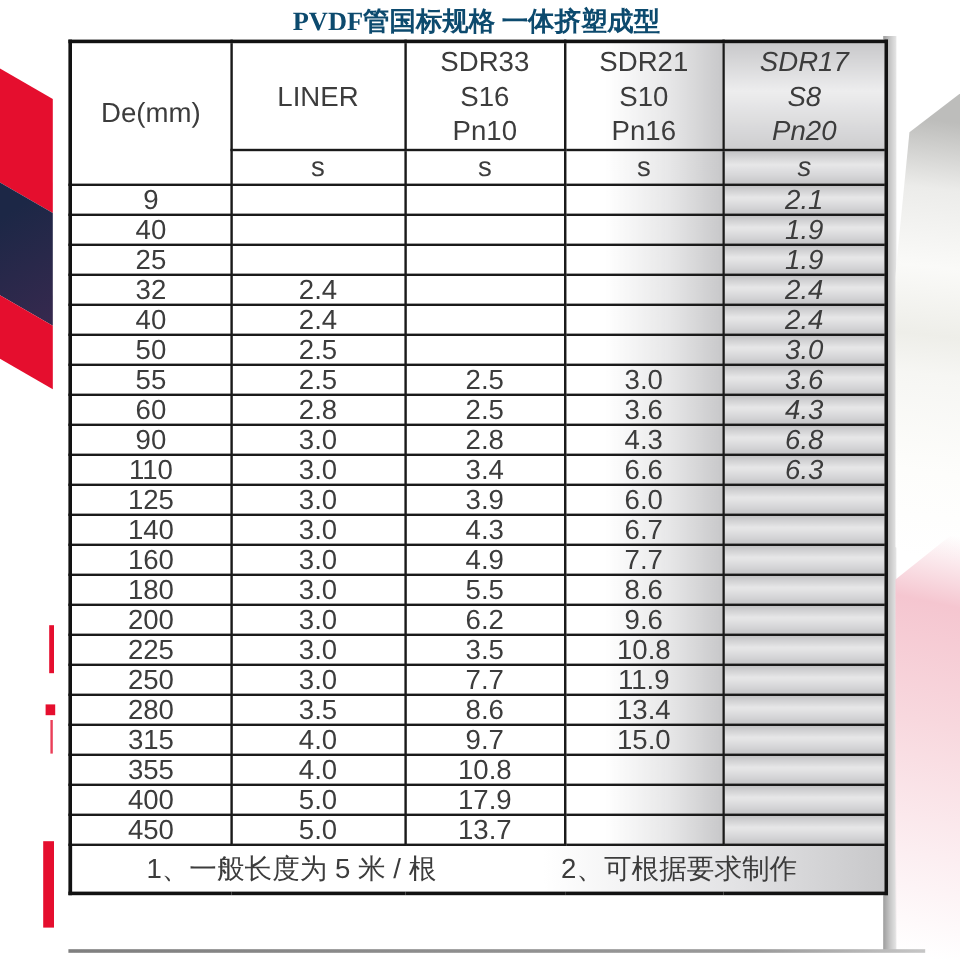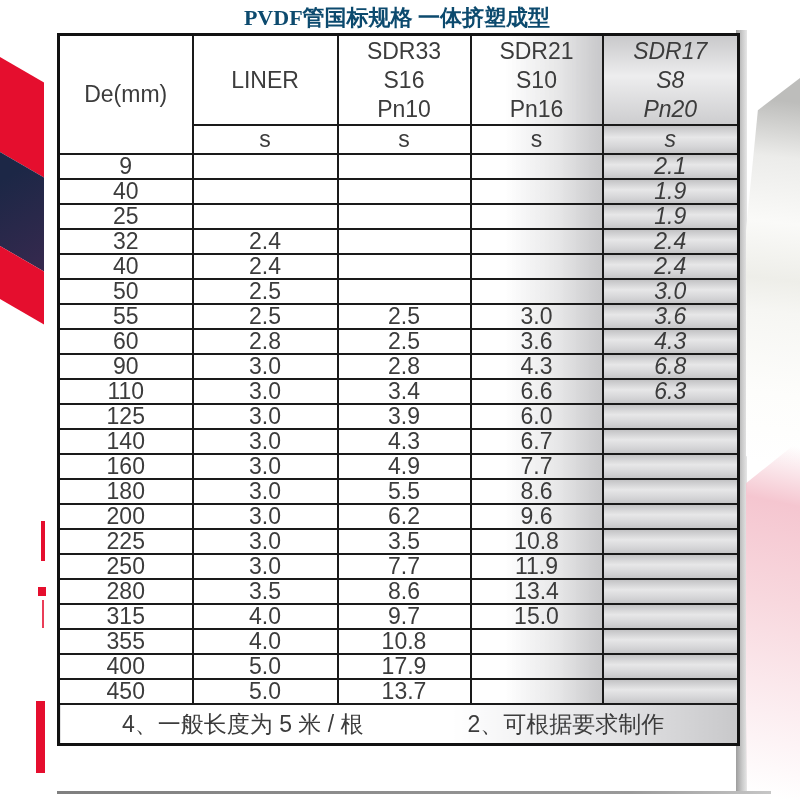--- a/index.html
+++ b/index.html
@@ -272,20 +272,20 @@
           <td class="c2">5.0</td>
           <td class="c3">13.7</td>
           <td class="c4"></td>
           <td class="c5"></td>
         </tr>
       </tbody>
     <tfoot>
       <tr>
         <td colspan="5">
           <div class="foot-inner">
-            <span>4、一般长度为 5 米 / 根</span>
+            <span>1、一般长度为 5 米 / 根</span>
             <span>2、可根据要求制作</span>
           </div>
         </td>
       </tr>
     </tfoot>
   </table>
 </div>
 
 </body></html>

